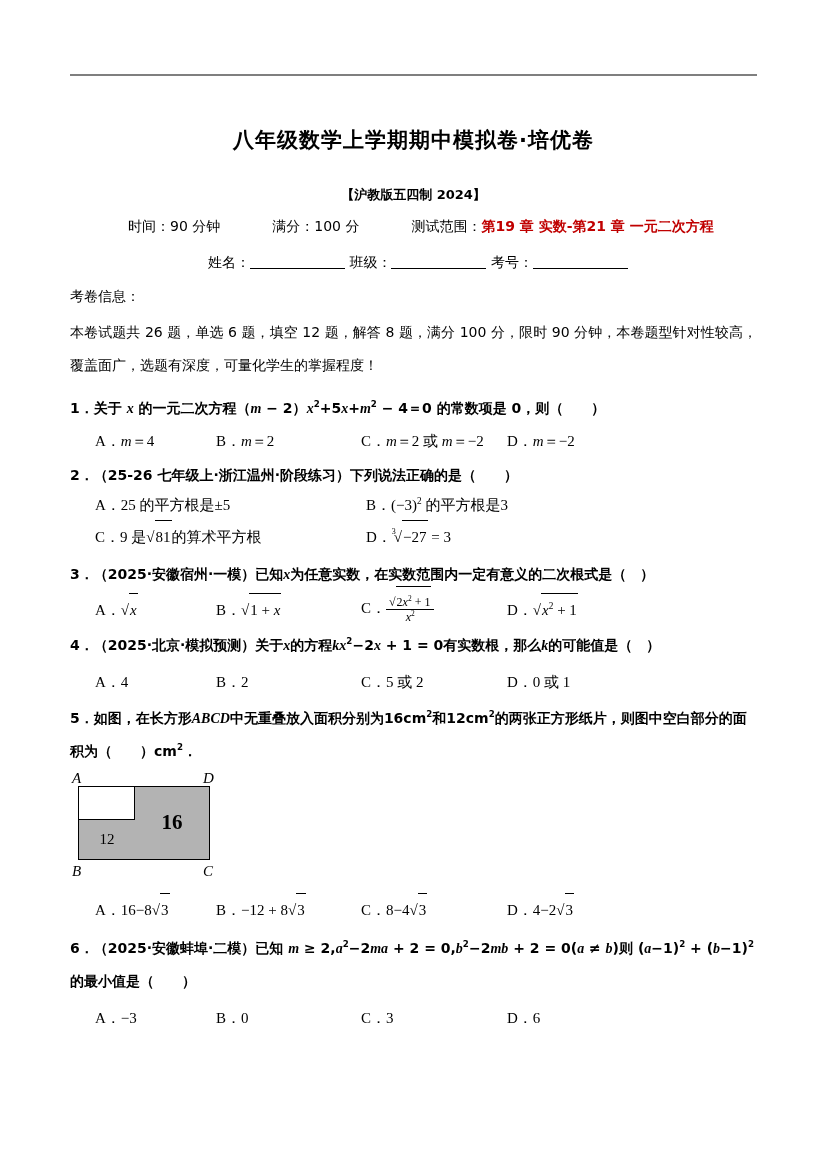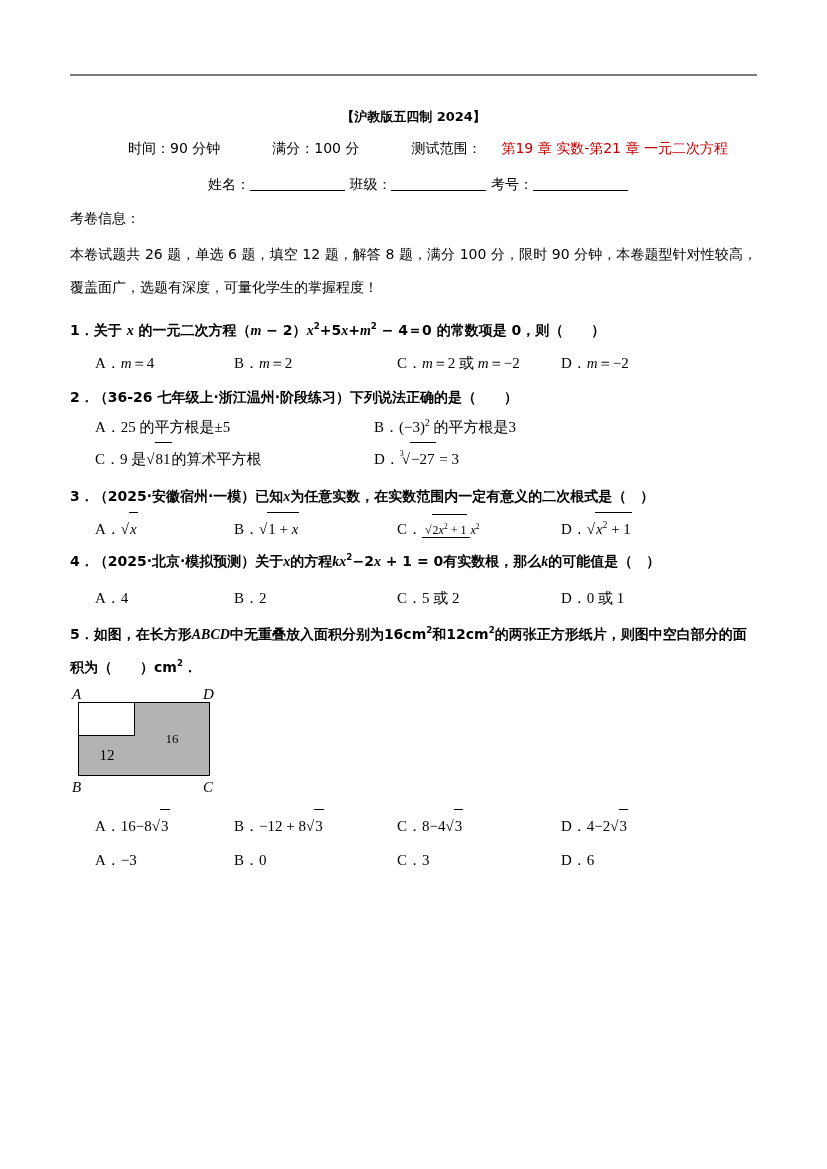--- a/index.html
+++ b/index.html
@@ -6,64 +6,65 @@
   body{
     width:827px;height:1169px;position:relative;color:#000;
     font-family:"DejaVu Sans","Liberation Sans",sans-serif;
     font-size:14px;overflow:hidden;
   }
   .page{padding:0 70px;}
   .rule{margin-top:74px;border-top:2px solid #7f7f7f;height:0;}
   .title{margin-top:50px;text-align:center;font-size:21px;font-weight:bold;letter-spacing:1px;}
   .edition{margin-top:32px;text-align:center;font-size:13px;font-weight:bold;}
   .meta-row{margin-top:13px;display:flex;gap:52px;padding-left:58px;line-height:19px;}
-  .meta-scope-value{color:#c00000;font-weight:normal;margin-left:20px;}
+  .meta-scope-value{color:#c00000;font-weight:bold;}
   .name-row{margin-top:16px;padding-left:138px;line-height:20px;}
   .blank{display:inline-block;width:95px;border-bottom:1px solid #000;height:14px;vertical-align:-2px;}
   .info-heading{margin-top:14px;line-height:20px;}
   .info-para{margin-top:10px;line-height:33px;text-align:justify;}
   .section-heading{margin-top:0;line-height:22px;font-size:15px;font-weight:bold;}
 
   .q-stem{line-height:24px;font-weight:bold;}
   .wrapstem{line-height:33px;}
   .math, .opt{font-family:"Liberation Serif","DejaVu Serif",serif;font-size:15px;}
   .q-stem i, .opt i{font-family:"Liberation Serif","DejaVu Serif",serif;font-style:italic;}
   sup{font-size:0.62em;vertical-align:super;line-height:0;}
   .sq{white-space:nowrap;}
   .ov{border-top:1.2px solid currentColor;padding:8px 1px;}
   .ri{font-size:8px;vertical-align:8px;margin-right:-2px;}
-  .fr{display:inline-flex;align-items:center;vertical-align:middle;line-height:1.2;font-size:12px;}
+  .fr{display:inline-flex;flex-direction:column;align-items:center;vertical-align:middle;line-height:1.2;font-size:12px;}
   .nu{border-bottom:1px solid #000;padding:0 3px;}
 
-  .grid4{display:grid;grid-template-columns:121px 145px 146px 1fr;padding-left:25px;align-items:center;line-height:24px;gap:18px;}
-  .grid2{display:grid;grid-template-columns:271px 1fr;padding-left:25px;row-gap:8px;align-items:center;line-height:24px;gap:8px;}
+  .grid4{display:grid;grid-template-columns:121px 145px 146px 1fr;padding-left:25px;align-items:center;line-height:24px;}
+  .grid2{display:grid;grid-template-columns:271px 1fr;padding-left:25px;row-gap:8px;align-items:center;line-height:24px;}
 
   
   .fig{position:relative;width:230px;height:112px;margin:2px 0 0 0;
        font-family:"Liberation Serif","DejaVu Serif",serif;}
   .fig-label{position:absolute;font-style:italic;font-size:15px;line-height:16px;}
   .fl-a{left:2px;top:0;}
   .fl-d{left:133px;top:0;}
   .fl-b{left:2px;top:93px;}
   .fl-c{left:133px;top:93px;}
   .fig-rect{position:absolute;left:8px;top:16px;width:132px;height:74px;border:1.5px solid #000;background:#fff;box-sizing:border-box;}
-  .sq16{position:absolute;right:0;top:0;width:75px;height:100%;background:#b3b3b3;border-left:1.5px solid #000;box-sizing:border-box;display:flex;align-items:center;justify-content:center;font-size:13px;}
+  .sq16{position:absolute;right:0;top:0;width:75px;height:100%;background:#b3b3b3;border-left:1.5px solid #000;box-sizing:border-box;display:flex;align-items:center;justify-content:center;font-size:21px;font-weight:bold;}
   .sq12{position:absolute;left:0;bottom:0;width:56px;height:40px;background:#b3b3b3;border-top:1.5px solid #000;box-sizing:border-box;display:flex;align-items:center;justify-content:center;font-size:15px;}
 
   .mt8{margin-top:8px;}  .mt10{margin-top:10px;} .mt12{margin-top:12px;}
   .mt13{margin-top:13px;} .mt14{margin-top:14px;} .mt16{margin-top:16px;}
   .mt6{margin-top:6px;}
 </style>
 </head>
 <body>
 
 <div class="page">
 
   <div class="rule"></div>
 
+  <div class="title">八年级数学上学期期中模拟卷·培优卷</div>
 
   <div class="edition">【沪教版五四制 2024】</div>
 
   <div class="meta-row">
     <span>时间：90 分钟</span>
     <span>满分：100 分</span>
     <span><span>测试范围：</span><span class="meta-scope-value">第19 章 实数-第21 章 一元二次方程</span></span>
   </div>
 
   <div class="name-row">
@@ -81,21 +82,21 @@
     <div class="q-stem"><span>1．</span><span>关于 <i>x</i> 的一元二次方程（<i>m</i> − 2）<i>x</i><sup>2</sup>+5<i>x</i>+<i>m</i><sup>2</sup> − 4＝0 的常数项是 0，则（　　）</span></div>
     <div class="grid4 mt8">
       <span class="opt"><span>A．</span><span><i>m</i>＝4</span></span>
       <span class="opt"><span>B．</span><span><i>m</i>＝2</span></span>
       <span class="opt"><span>C．</span><span><i>m</i>＝2 或 <i>m</i>＝−2</span></span>
       <span class="opt"><span>D．</span><span><i>m</i>＝−2</span></span>
     </div>
   </div>
 
   <div class="q mt10">
-    <div class="q-stem"><span>2．</span><span>（36-26 七年级上·浙江温州·阶段练习）下列说法正确的是（　　）</span></div>
+    <div class="q-stem"><span>2．</span><span>（25-26 七年级上·浙江温州·阶段练习）下列说法正确的是（　　）</span></div>
     <div class="grid2 mt6">
       <span class="opt"><span>A．</span><span>25 的平方根是±5</span></span>
       <span class="opt"><span>B．</span><span>(−3)<sup>2</sup> 的平方根是3</span></span>
       <span class="opt"><span>C．</span><span>9 是<span class="sq">√<span class="ov">81</span></span>的算术平方根</span></span>
       <span class="opt"><span>D．</span><span><span class="sq"><sup class="ri">3</sup>√<span class="ov">−27</span></span> = 3</span></span>
     </div>
   </div>
 
   <div class="q mt13">
     <div class="q-stem"><span>3．</span><span>（2025·安徽宿州·一模）已知<i>x</i>为任意实数，在实数范围内一定有意义的二次根式是（　）</span></div>
@@ -140,20 +141,21 @@
 
     <div class="grid4 mt16">
       <span class="opt"><span>A．</span><span>16−8<span class="sq">√<span class="ov">3</span></span></span></span>
       <span class="opt"><span>B．</span><span>−12 + 8<span class="sq">√<span class="ov">3</span></span></span></span>
       <span class="opt"><span>C．</span><span>8−4<span class="sq">√<span class="ov">3</span></span></span></span>
       <span class="opt"><span>D．</span><span>4−2<span class="sq">√<span class="ov">3</span></span></span></span>
     </div>
   </div>
 
   <div class="q mt10">
+    <div class="q-stem wrapstem"><span>6．</span><span>（2025·安徽蚌埠·二模）已知 <i>m</i> ≥ 2,<i>a</i><sup>2</sup>−2<i>ma</i> + 2 = 0,<i>b</i><sup>2</sup>−2<i>mb</i> + 2 = 0(<i>a</i> ≠ <i>b</i>)则 (<i>a</i>−1)<sup>2</sup> + (<i>b</i>−1)<sup>2</sup>的最小值是（　　）</span></div>
     <div class="grid4 mt8">
       <span class="opt"><span>A．</span><span>−3</span></span>
       <span class="opt"><span>B．</span><span>0</span></span>
       <span class="opt"><span>C．</span><span>3</span></span>
       <span class="opt"><span>D．</span><span>6</span></span>
     </div>
   </div>
 
 </div>
 

